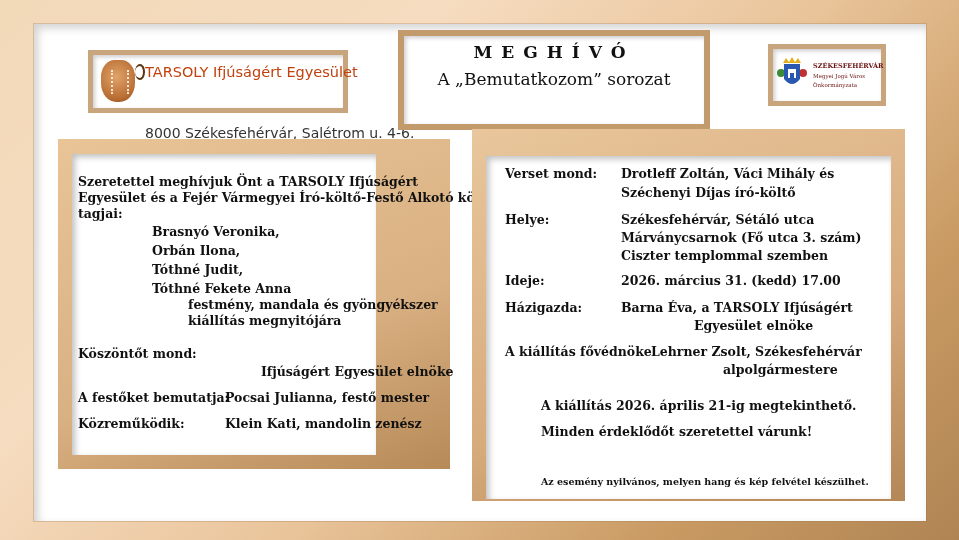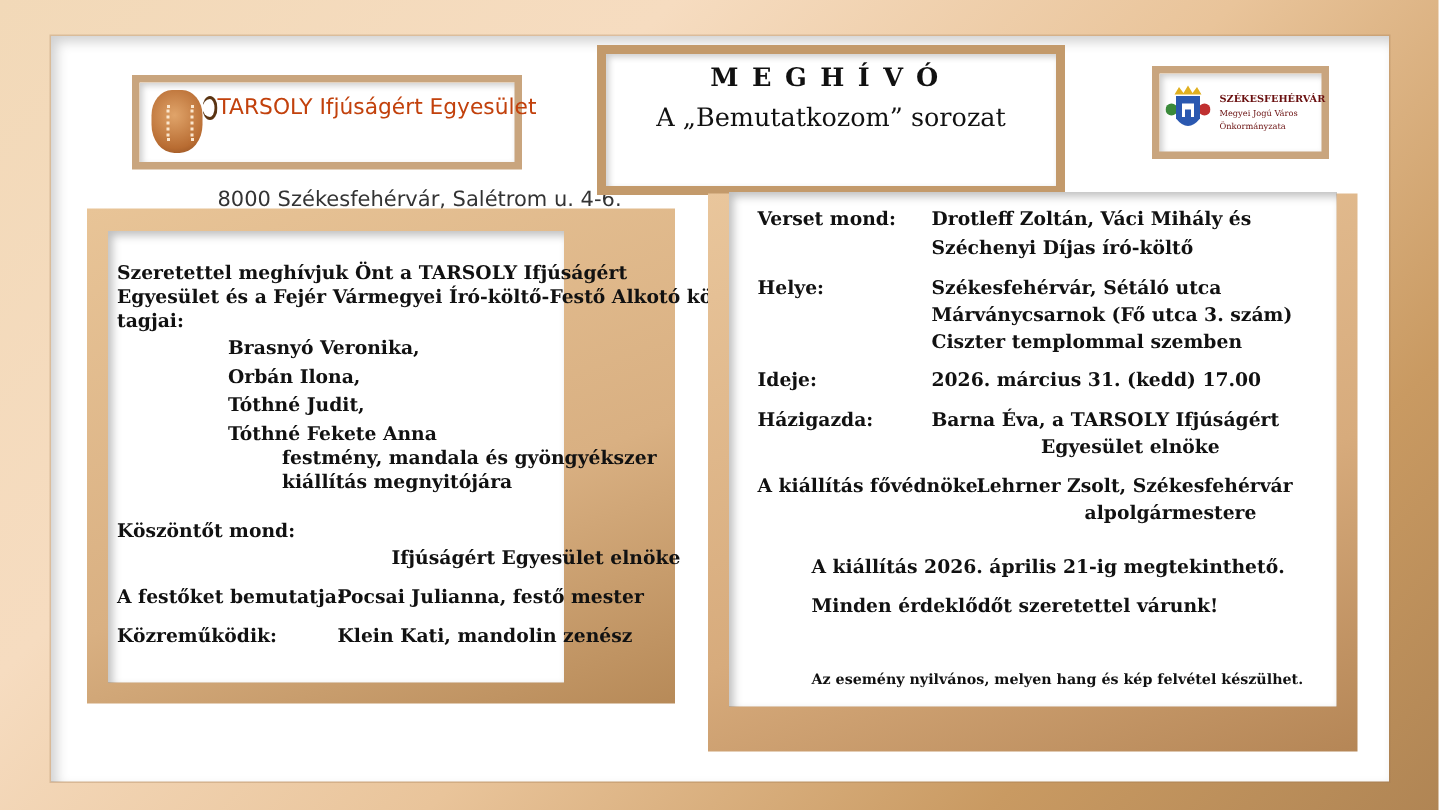--- a/index.html
+++ b/index.html
@@ -38,21 +38,21 @@
   .city-sub { position:absolute; left:40px; font-size:5.5px; color:#6a1010; white-space:nowrap; }
 
   .panel {
     position:absolute; background:#fff;
     box-shadow: inset 3px 3px 6px rgba(0,0,0,0.25);
   }
   .panel-frame { position:absolute; }
   #left-frame { left:58px; top:139px; width:392px; height:330px; background:linear-gradient(160deg,#e8c497 0%,#d9b082 60%,#b78a58 100%); }
   #left-panel { left:72px; top:154px; width:304px; height:301px; }
   #right-frame { left:472px; top:129px; width:433px; height:372px; background:linear-gradient(160deg,#e9c69c 0%,#d7ab7c 60%,#b58656 100%); }
-  #right-panel { left:486px; top:128px; width:405px; height:343px; }
+  #right-panel { left:486px; top:156px; width:405px; height:343px; }
 
   .txt { position:absolute; font-weight:bold; font-size:12.5px; line-height:16px; white-space:nowrap; color:#111; }
   .small { font-size:9.5px; }
 </style>
 </head>
 <body>
 
 <div class="outer-inner"></div>
 
 <div class="logo-box" id="tarsoly-logo">

